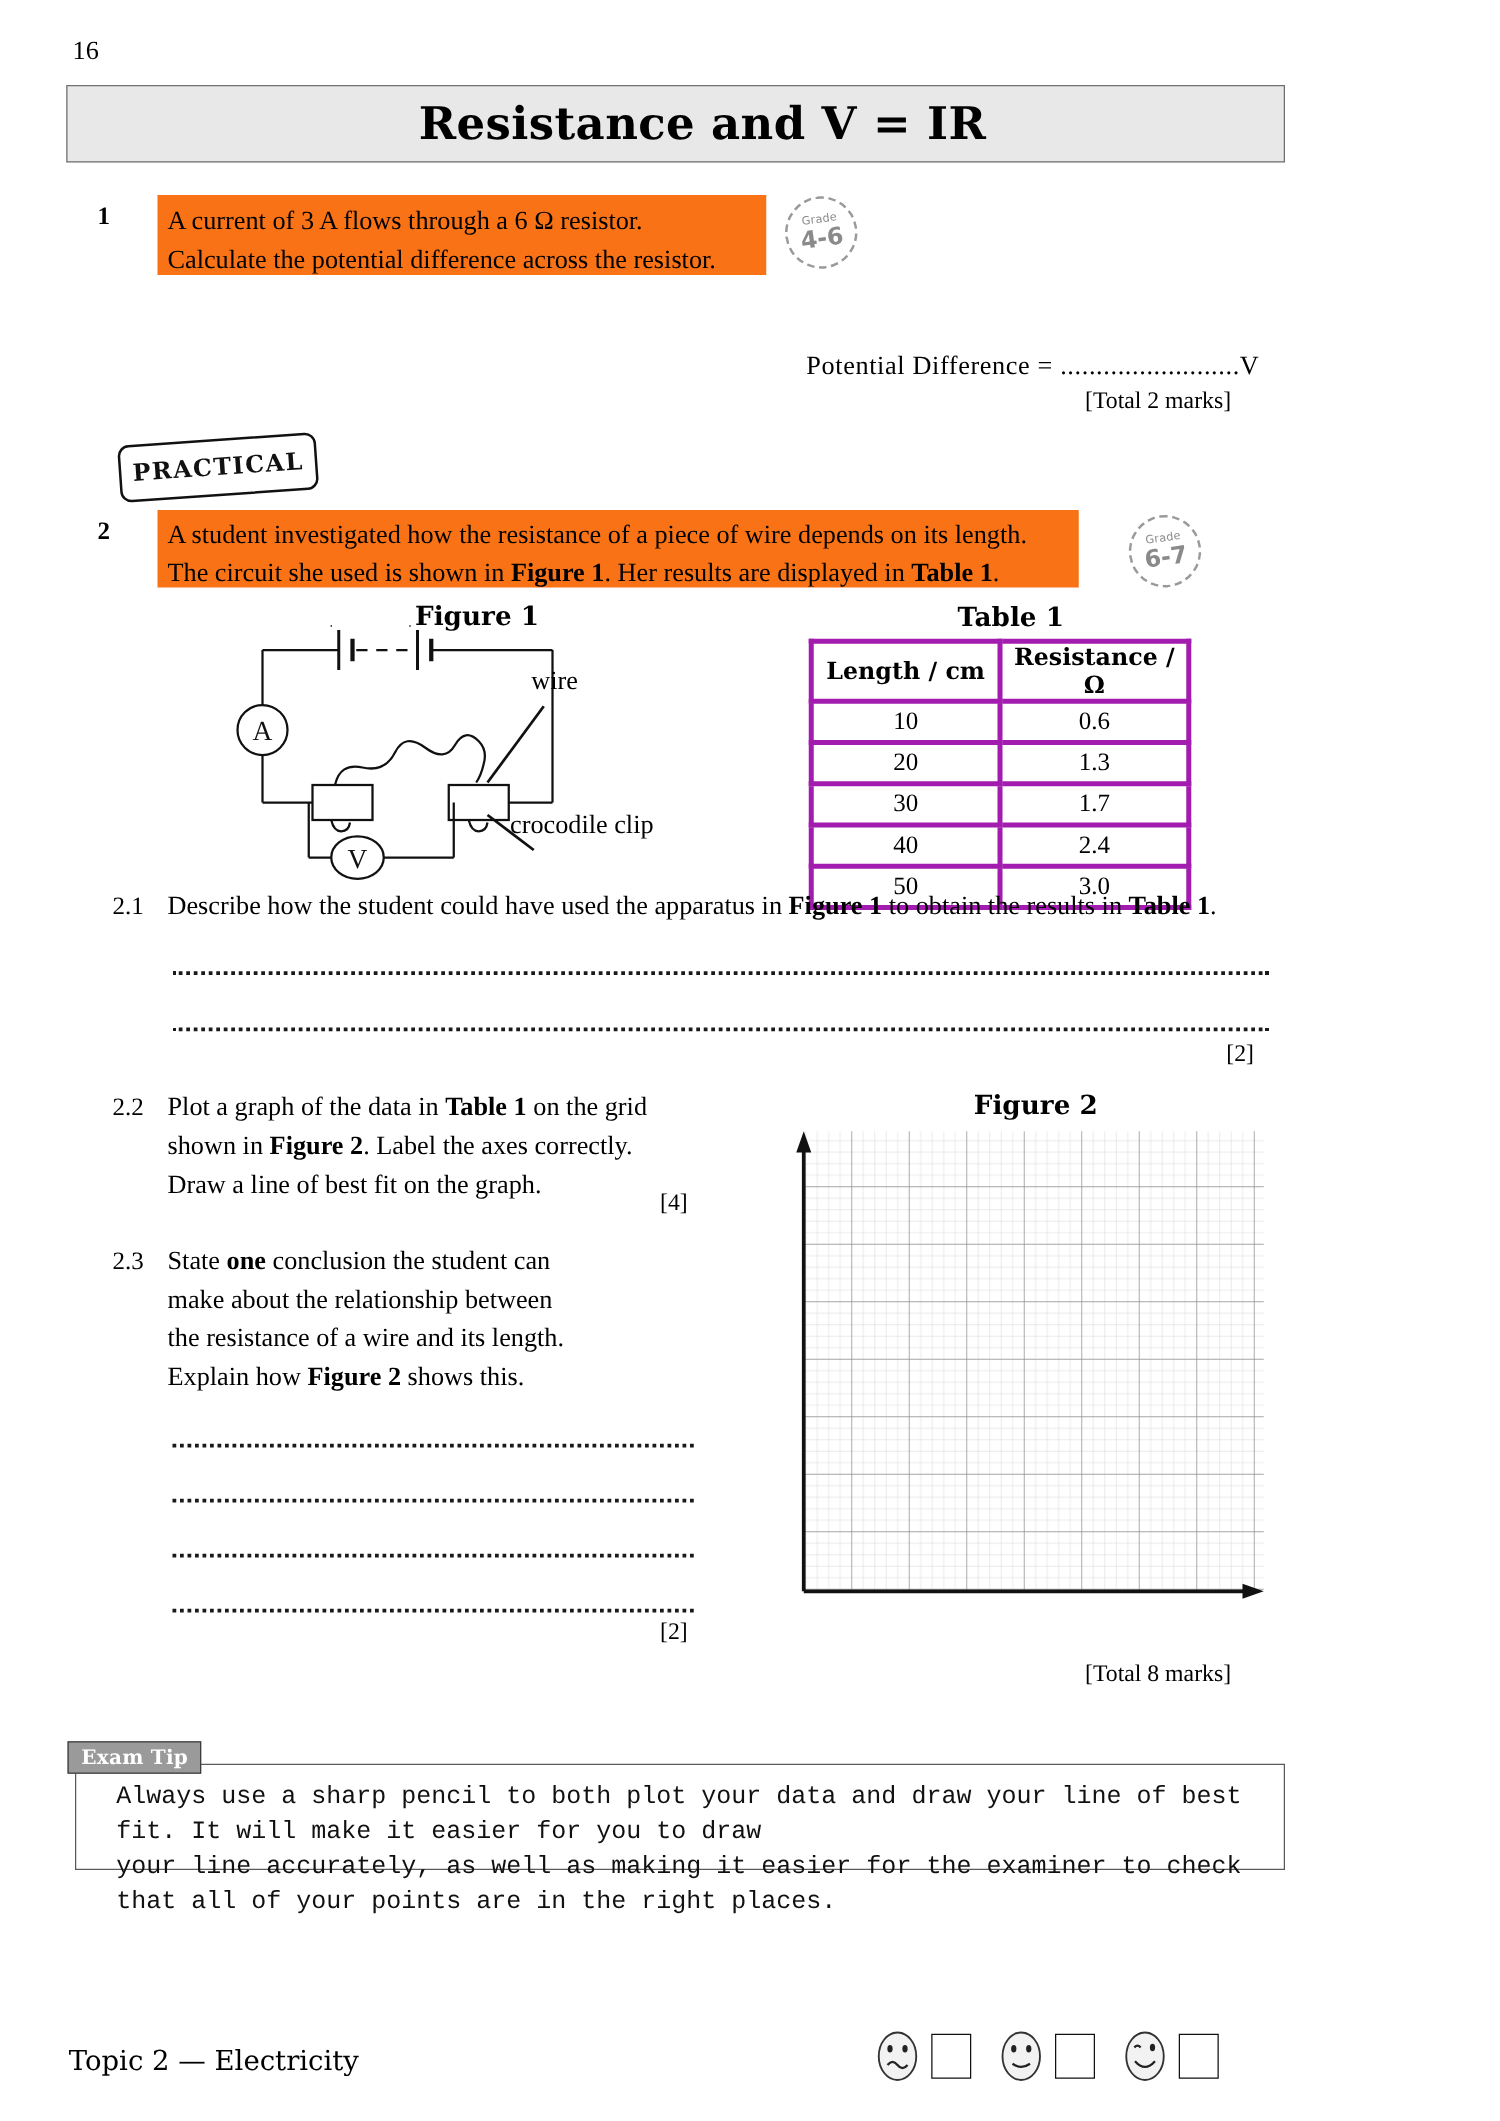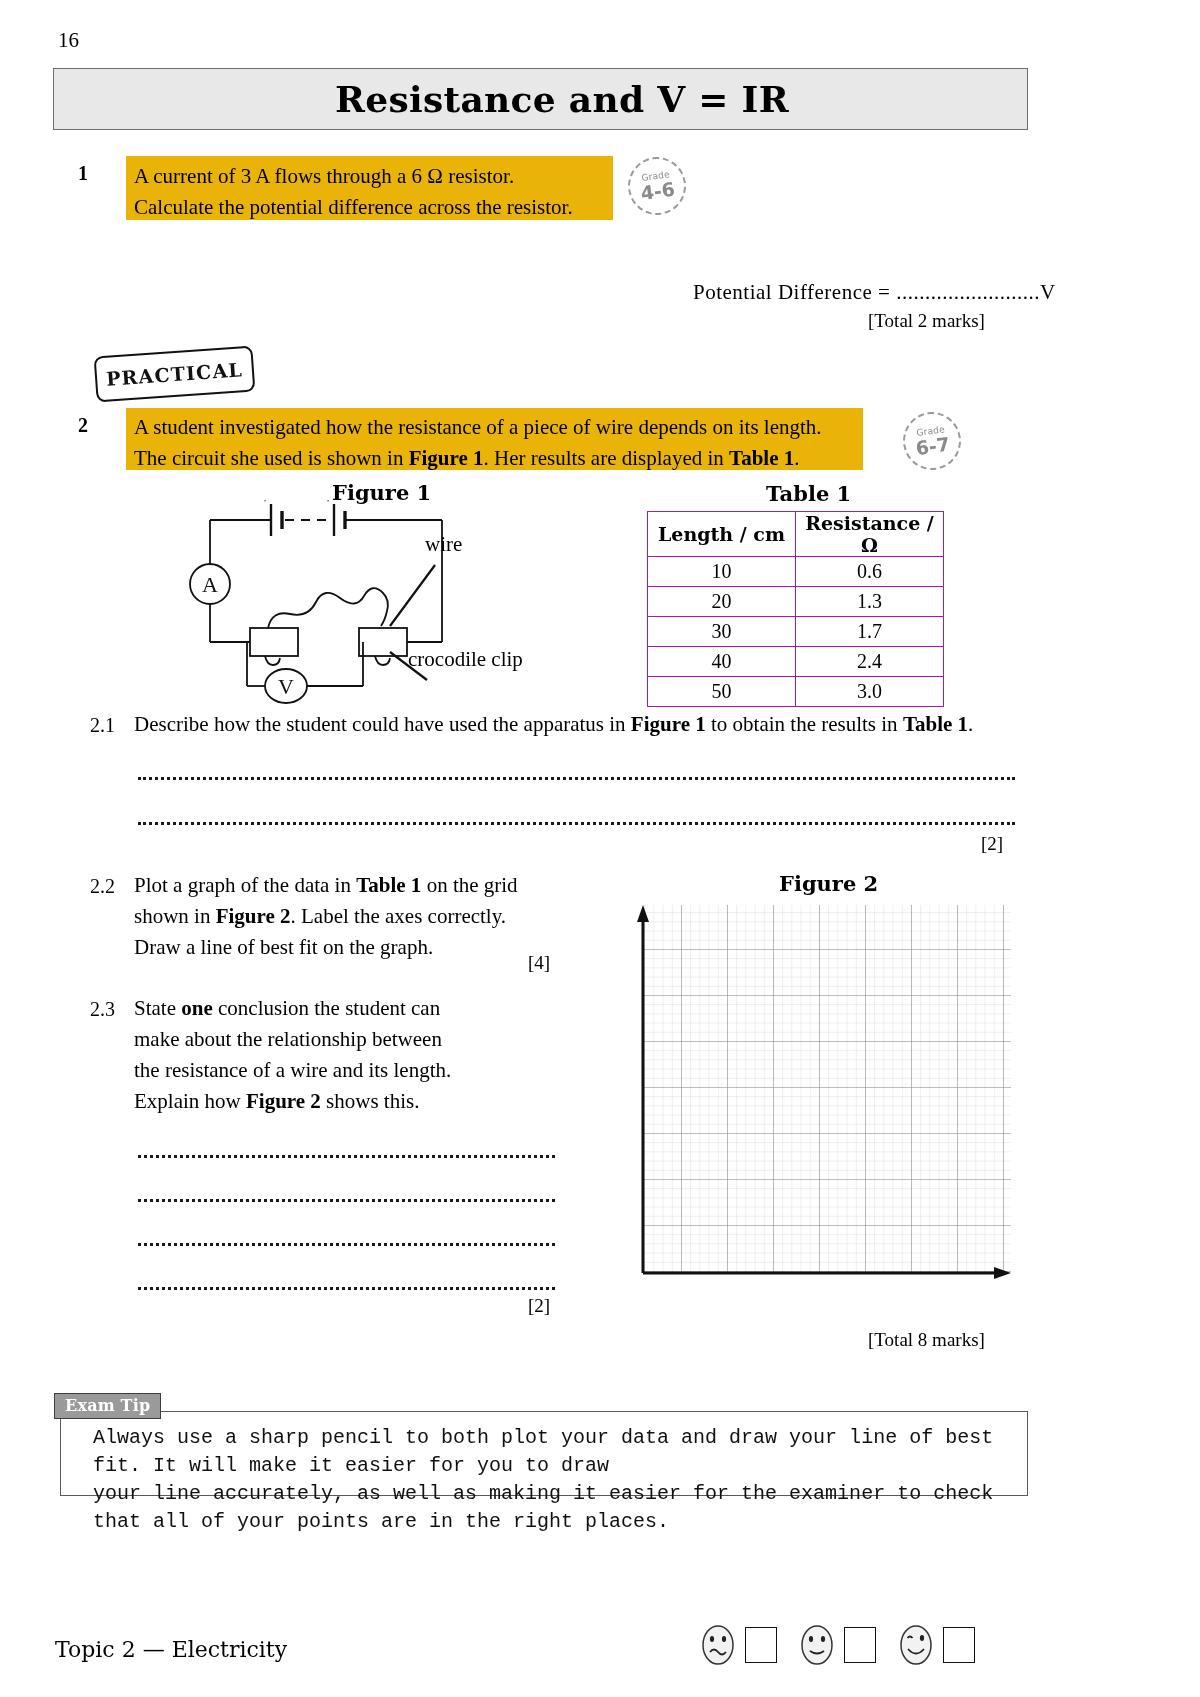--- a/index.html
+++ b/index.html
@@ -57,21 +57,21 @@
     position: absolute;
     font-weight: bold;
     font-size: 20px;
   }
   .qbody {
     position: absolute;
     font-size: 21px;
     line-height: 31px;
   }
   .shade {
-    background: #eab308;
+    background: #f97316;
   }
   b, .b { font-weight: bold; }
 
   .marks {
     position: absolute;
     font-size: 19px;
   }
 
   
   .grade-stamp {
@@ -148,21 +148,21 @@
   .table-wrap {
     position: absolute;
     left: 647px;
     top: 511px;
   }
   table.t1 {
     border-collapse: collapse;
     font-size: 20px;
   }
   table.t1 th, table.t1 td {
-    border: 1px solid #a21caf;
+    border: 4px solid #a21caf;
     text-align: center;
     width: 147px;
     height: 29px;
     padding: 0;
     font-weight: normal;
     font-family: "Liberation Serif", serif;
   }
   table.t1 th {
     font-weight: bold;
     font-family: "DejaVu Serif", serif;
@@ -260,21 +260,21 @@
   <div class="qnum" style="left:78px; top:162px;">1</div>
   <div class="qbody shade" style="left:126px; top:156px; width:487px; height:64px; padding:5px 8px 0 8px; box-sizing:border-box;">
     <div>A current of 3 A flows through a 6 Ω resistor.</div>
     <div>Calculate the potential difference across the resistor.</div>
   </div>
   <div class="grade-stamp" style="left:628px; top:157px;">
     <span class="g-word">Grade</span>
     <span class="g-range">4-6</span>
   </div>
 
-  <div class="ansline" style="left:645px; top:280px;margin-left:48px;">Potential Difference = .........................V</div>
+  <div class="ansline" style="left:645px; top:280px;">Potential Difference = .........................V</div>
   <div class="marks" style="left:868px; top:310px;">[Total 2 marks]</div>
 
   <div class="practical-badge">
     <span class="ptext">PRACTICAL</span>
   </div>
 
   <div class="qnum" style="left:78px; top:414px;">2</div>
   <div class="qbody shade" style="left:126px; top:408px; width:737px; height:62px; padding:4px 3px 0 8px; box-sizing:border-box;">
     <div>A student investigated how the resistance of a piece of wire depends on its length.</div>
     <div>

